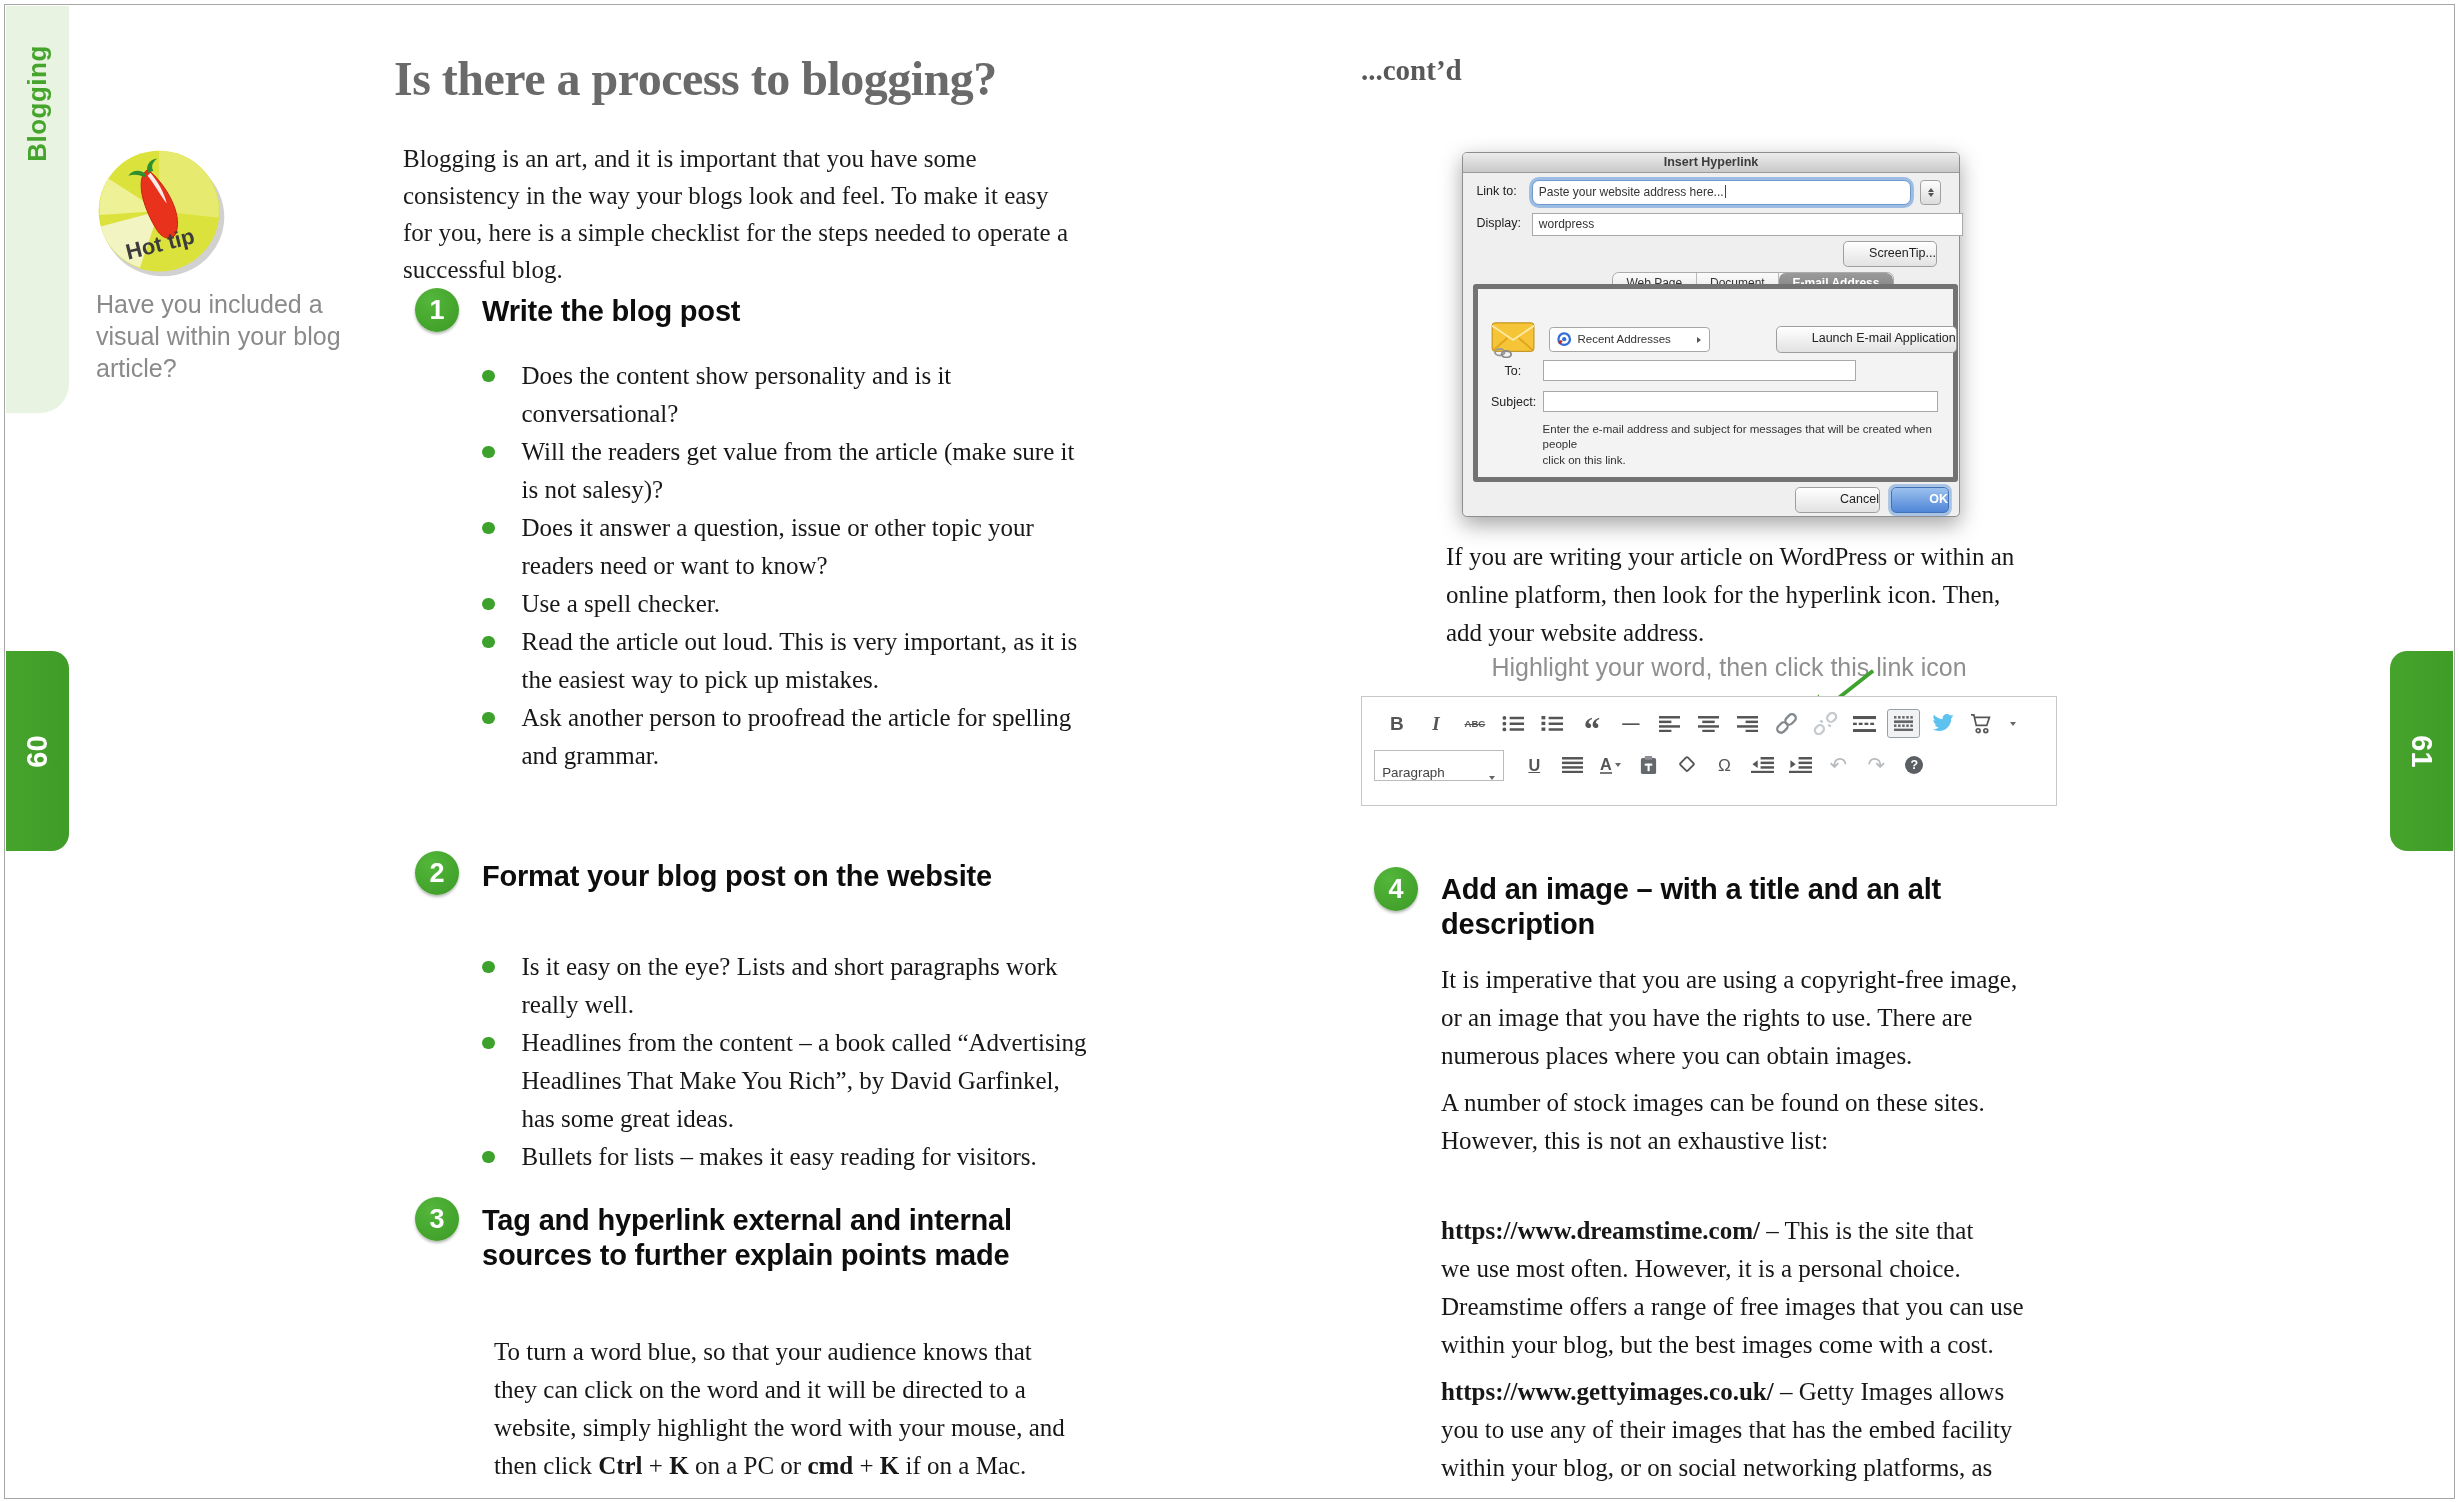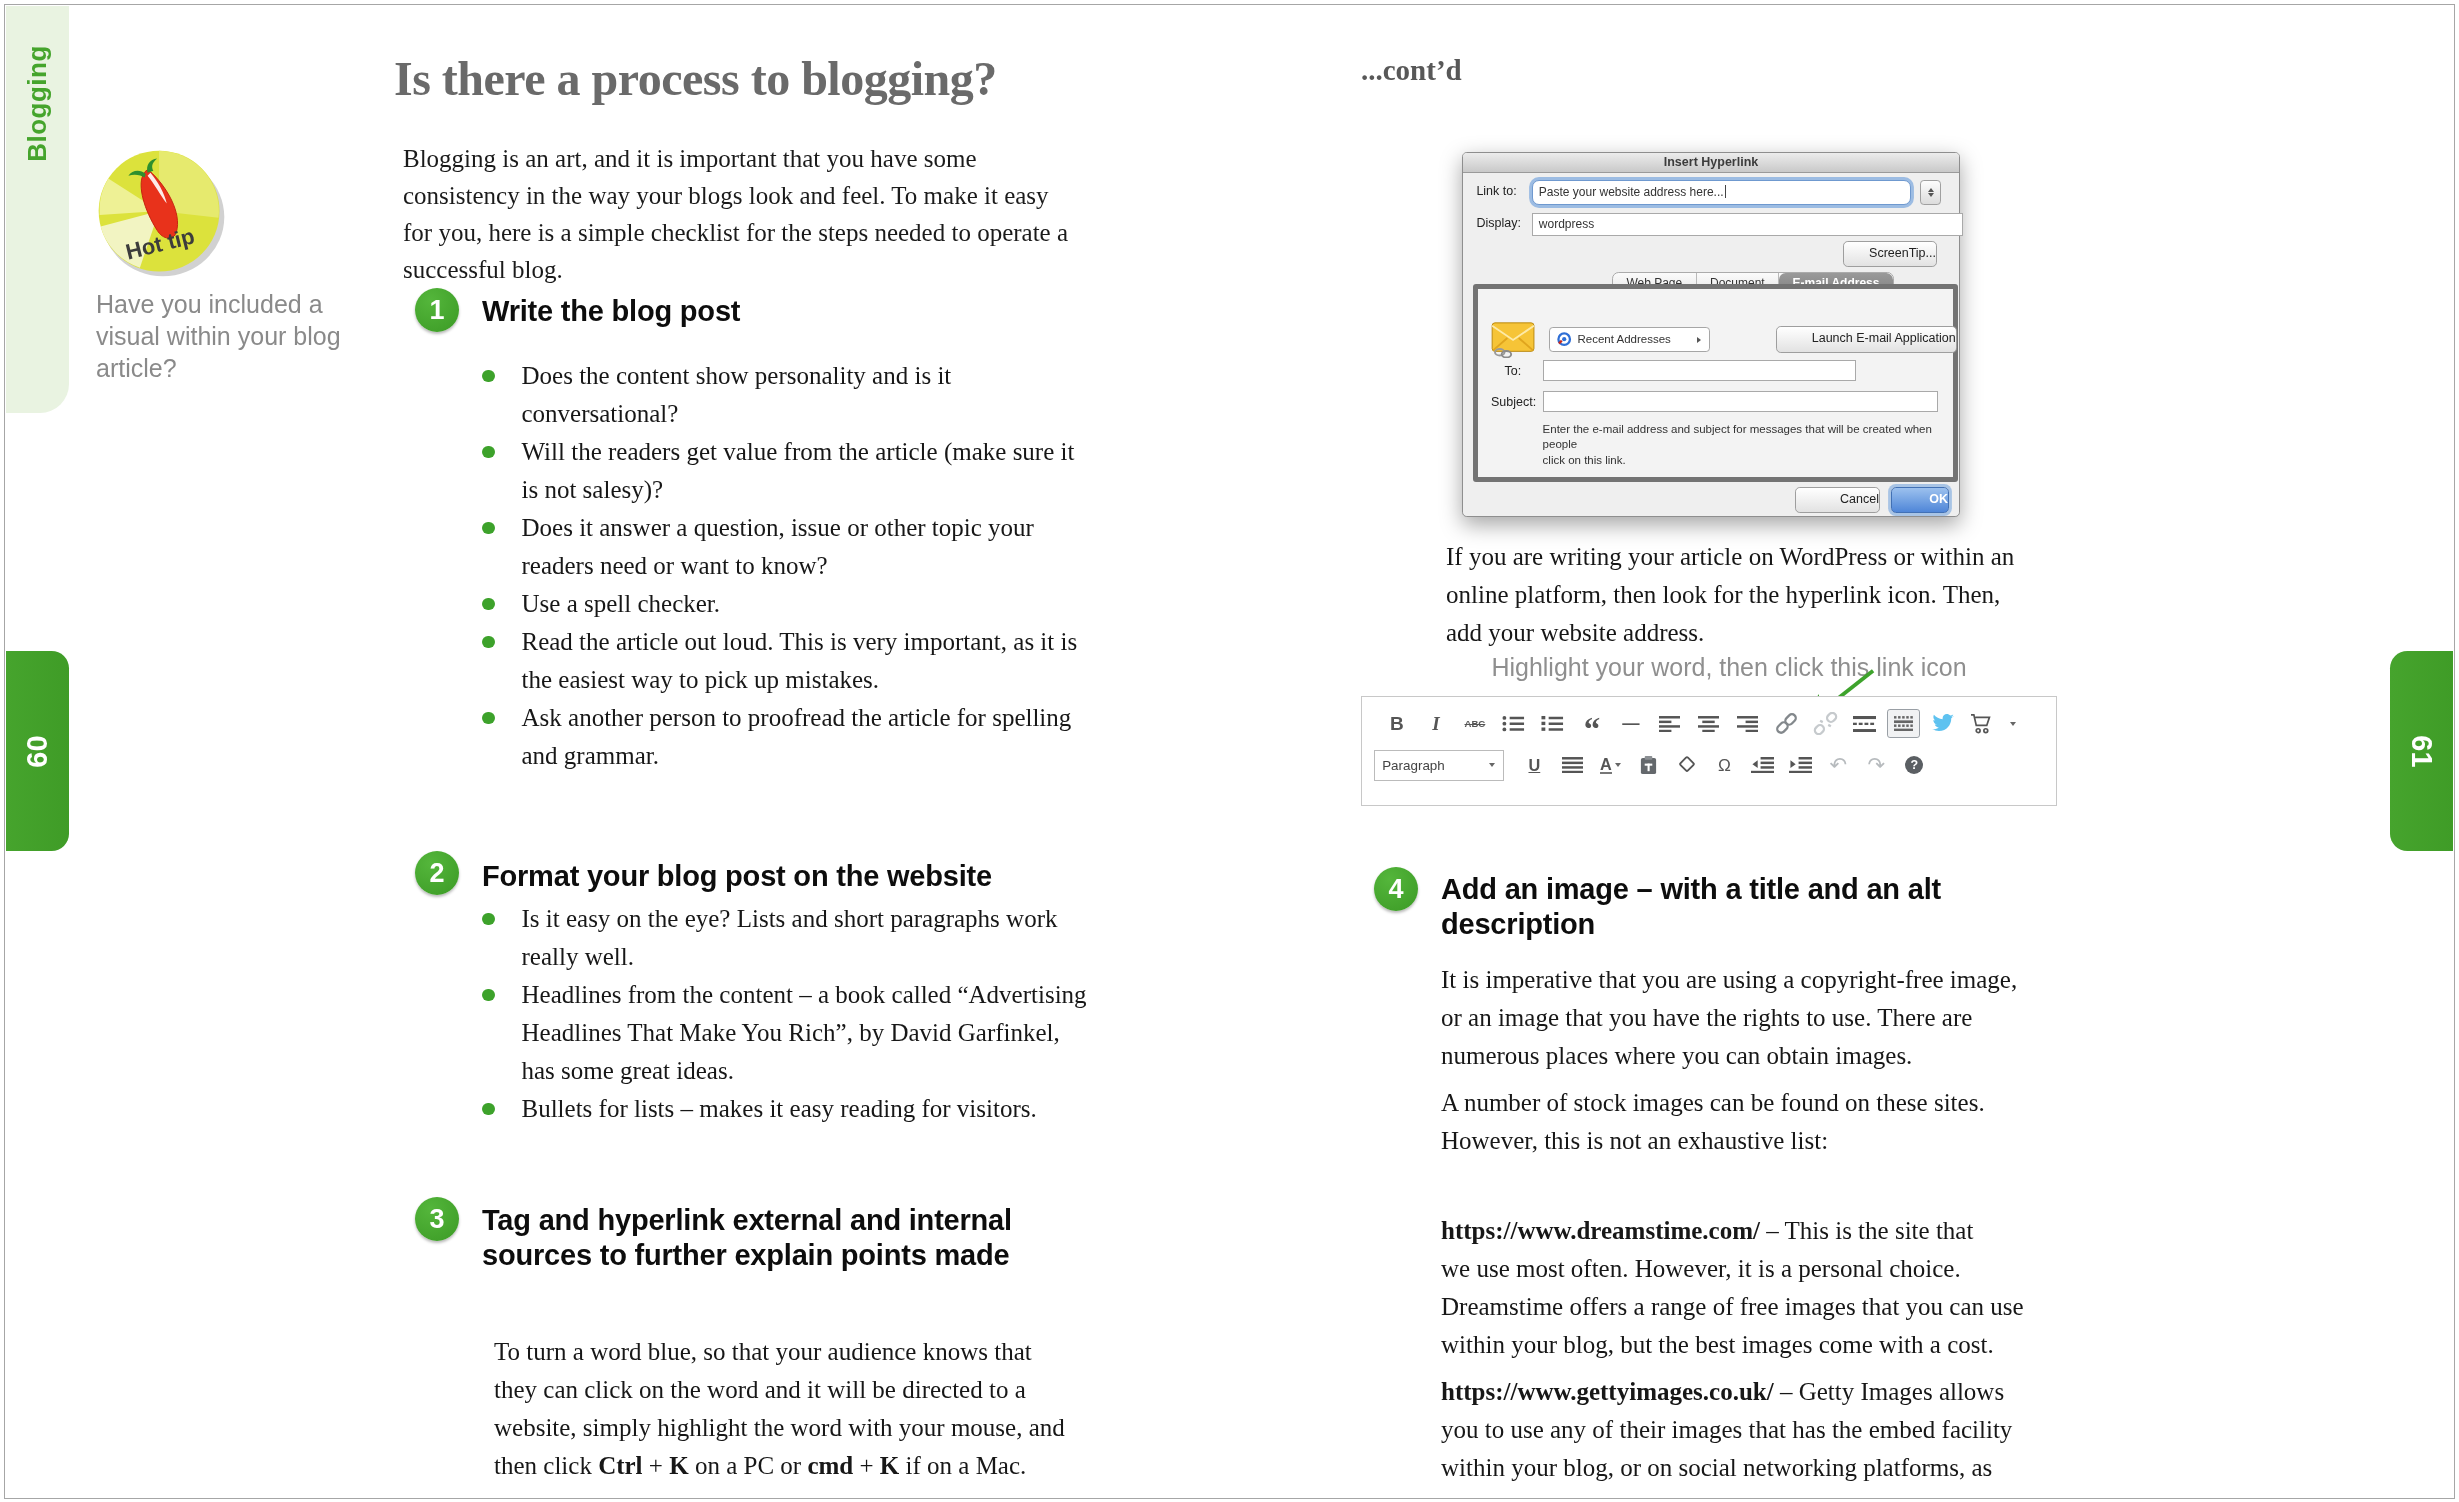--- a/index.html
+++ b/index.html
@@ -80,21 +80,21 @@
   .tb-i{font:italic bold 19px "Liberation Serif",serif}
   .tb-abc{font:bold 9.6px "Liberation Sans",sans-serif;text-decoration:line-through}
   .tb-quote{font:bold 33px/19px "Liberation Serif",serif;margin-top:11.5px}
   .tb-hr{font:bold 17.3px "Liberation Sans",sans-serif}
   .tb-u{font:bold 16.3px "Liberation Sans",sans-serif;text-decoration:underline}
   .tb-a{font:bold 16.3px "Liberation Sans",sans-serif;border-bottom:2.9px solid #777;line-height:16.3px}
   .tb-om{font:17.3px "Liberation Sans",sans-serif}
   .tb-undo{font:21px "DejaVu Sans",sans-serif;color:#b7bbbe}
   .helpdot{width:18px;height:18px;border-radius:50%;background:#5b5f63;color:#fff;font:bold 12.5px/18px "Liberation Sans",sans-serif;text-align:center}
   .sinkbtn{width:31px;height:27px;border:1px solid #999fa5;border-radius:2.9px;background:#f1f2f3;display:flex;align-items:center;justify-content:center}
-  .pselect{width:113px;height:29px;border:1px solid #bbb;background:#fff;display:flex;align-items:center;
+  .pselect{width:113px;height:29px;border:1px solid #bbb;background:#fff;display:flex;align-items:flex-end;
            padding:0 7.7px;font:13.4px "Liberation Sans",sans-serif;color:#444;margin-right:11.5px}
   .tri-dn2{width:0;height:0;border-left:3.8px solid transparent;border-right:3.8px solid transparent;border-top:4.8px solid #666;margin-left:auto}
   .tri-dn3{width:0;height:0;border-left:3.8px solid transparent;border-right:3.8px solid transparent;border-top:4.8px solid #666;margin-left:2.9px}
 
   .bold{font-weight:bold}
 </style>
 </head>
 <body>
 
 <div>
@@ -163,21 +163,21 @@
       </div>
     <div class="item">
         <span class="dot"></span>
         <span class="btxt pre">Ask another person to proofread the article for spelling
 and grammar.</span>
       </div>
   </div>
 
   <span class="abs step-circle" style="left:415px;top:851px">2</span>
   <div class="abs step-head" style="left:482px;top:859px">Format your blog post on the website</div>
-  <div class="abs blist" style="left:482px;top:900px;width:692px">
+  <div class="abs blist" style="left:482px;top:948px;width:692px">
     <div class="item">
         <span class="dot"></span>
         <span class="btxt pre">Is it easy on the eye? Lists and short paragraphs work
 really well.</span>
       </div>
     <div class="item">
         <span class="dot"></span>
         <span class="btxt pre">Headlines from the content – a book called “Advertising
 Headlines That Make You Rich”, by David Garfinkel,
 has some great ideas.</span>

